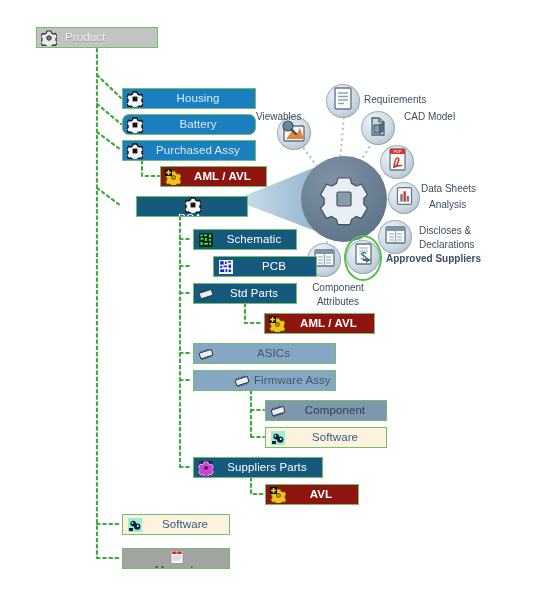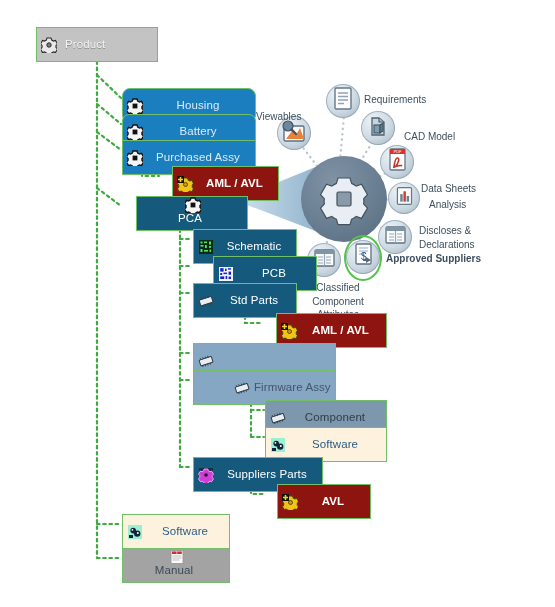--- a/index.html
+++ b/index.html
@@ -17,21 +17,21 @@
   #wires{position:absolute;left:0;top:0;width:555px;height:607px;}
   #hubsvg{position:absolute;left:0;top:0;width:555px;height:607px;}
 
   
   .node{
     position:absolute;
     box-sizing:border-box;
     border:1.4px solid #72bf6a;
     display:flex;
     align-items:center;
-    height:35px;
+    height:21px;
     font-size:11.5px;
     letter-spacing:.1px;
     white-space:nowrap;
     overflow:hidden;
   }
   .node .ico{
     width:16px;height:16px;
     flex:0 0 16px;
     margin-left:4px;
     margin-right:2px;
@@ -45,21 +45,21 @@
     line-height:1;
   }
   .node.lbl-left .lbl{text-align:left;padding-left:6px;}
 
   
   .n-grey{background:#c3c3c3;color:#f2f2f2;text-shadow:0 1px 0 #8d8d8d;}
   .n-blue{background:#1b7ebf;color:#d8ecf8;}
   .n-dblue{background:#155a7d;color:#ffffff;}
   .n-steel{background:#85a7c4;color:#44566a;}
   .n-steel2{background:#7d97ac;color:#2f3f4d;}
-  .n-red{background:#8e1410;color:#ffffff;font-weight:bold;margin-left:12px;}
+  .n-red{background:#8e1410;color:#ffffff;font-weight:bold;}
   .n-cream{background:#fdf2dd;color:#2b5d86;}
   .n-peach{background:#a3a3a3;color:#3a4a57;flex-direction:column;}
 
   
   .sat{
     position:absolute;
     border-radius:50%;
     background:radial-gradient(circle at 35% 30%, #eef3f7 0%, #cdd9e2 55%, #9fb2c0 100%);
     box-shadow:0 0 0 1px rgba(120,140,158,.55) inset;
   }
@@ -176,21 +176,21 @@
         <div>Requirements</div>
       </div>
       <div class="sat" style="left: 361px; top: 111px; width: 34px; height: 34px;">
         <div class="sheet"><svg width="34" height="34" viewBox="0 0 34 34">
             <path d="M11 9 h7 l5 4 v13 h-12z" fill="#c9d6df" stroke="#4d6170" stroke-width="1.3"></path>
             <path d="M18 9 v4 h5" fill="#9fb3c2" stroke="#4d6170" stroke-width="1.2"></path>
             <rect x="13" y="16" width="6" height="8" fill="#7e9fae" stroke="#3f525f" stroke-width="1.1"></rect>
             <path d="M19 16 l3 -2 v8 l-3 2z" fill="#5f7d8c" stroke="#3f525f" stroke-width="1.1"></path>
           </svg></div>
       </div>
-      <div class="satlabel" style="left: 404px; top: 130px;">
+      <div class="satlabel" style="left: 404px; top: 110px;">
         <div>CAD Model</div>
       </div>
       <div class="sat" style="left: 380px; top: 145px; width: 34px; height: 34px;">
         <div class="sheet"><svg width="34" height="34" viewBox="0 0 34 34">
             <rect x="10" y="6" width="15" height="21" rx="1.2" fill="#fdfdfd" stroke="#63788a" stroke-width="1.3"></rect>
             <rect x="10" y="6" width="15" height="5" fill="#d8352a"></rect>
             <text x="17.5" y="10.4" font-size="4" fill="#fff" text-anchor="middle" font-family="Liberation Sans, sans-serif">PDF</text>
             <path d="M14 24 q1 -9 3.6 -9 q2 0 .6 4 q-1.6 4.6 -5 5.6 q5 -2.6 9 -2" fill="none" stroke="#c0392b" stroke-width="1.6"></path>
           </svg></div>
       </div>
@@ -242,37 +242,36 @@
         <div class="sheet"><svg width="34" height="34" viewBox="0 0 34 34">
             <rect x="8" y="9" width="19" height="16" rx="1.2" fill="#fbfbfb" stroke="#5d7183" stroke-width="1.3"></rect>
             <rect x="8" y="9" width="19" height="4" fill="#7e95a8"></rect>
             <g stroke="#93a8b8" stroke-width="1.2">
               <path d="M11 16 h5 M11 19 h5 M11 22 h5 M19 16 h5 M19 19 h5 M19 22 h5"></path>
             </g>
             <path d="M17.5 13 v12" stroke="#93a8b8" stroke-width="1.2"></path>
           </svg></div>
       </div>
       <div class="satlabel ctr" style="left: 278px; top: 281px; width: 120px;">
-        <div>Classified</div>
         <div>Component</div>
         <div>Attributes</div>
       </div>
     </div>
 
   <div id="nodes">
       <div class="node n-grey lbl-left" style="left: 36px; top: 27px; width: 122px;">
         <span class="ico"><svg width="16" height="16" viewBox="0 0 16 16">
             <g transform="translate(8,8)">
               <path d="M-2,-7 h4 l.7,2.1 1.8,1 2-.7 2,3.5 -1.5,1.6 0,2 1.5,1.6 -2,3.5 -2,-.7 -1.8,1 -.7,2.1 h-4 l-.7,-2.1 -1.8,-1 -2,.7 -2,-3.5 1.5,-1.6 0,-2 -1.5,-1.6 2,-3.5 2,.7 1.8,-1 z" fill="#e9e9e9" stroke="#2b2b2b" stroke-width="1.1"></path>
               <circle r="2.2" fill="#7d7d7d" stroke="#2b2b2b" stroke-width="1"></circle>
             </g>
           </svg></span>
         <span class="lbl">Product</span>
       </div>
-      <div class="node n-blue" style="left: 122px; top: 88px; width: 134px; border-radius: 8px;">
+      <div class="node n-blue" style="left: 122px; top: 88px; width: 134px;">
         <span class="ico"><svg width="16" height="16" viewBox="0 0 16 16">
             <g transform="translate(8,8)">
               <path d="M-2,-7 h4 l.7,2.1 1.8,1 2,-.7 2,3.5 -1.5,1.6 0,2 1.5,1.6 -2,3.5 -2,-.7 -1.8,1 -.7,2.1 h-4 l-.7,-2.1 -1.8,-1 -2,.7 -2,-3.5 1.5,-1.6 0,-2 -1.5,-1.6 2,-3.5 2,.7 1.8,-1 z" fill="#f4f4f4" stroke="#111" stroke-width="1.4"></path>
               <rect x="-2.4" y="-2.4" width="4.8" height="4.8" fill="#111"></rect>
             </g>
           </svg></span>
         <span class="lbl">Housing</span>
       </div>
       <div class="node n-blue" style="left: 122px; top: 114px; width: 134px; border-radius: 7px;">
         <span class="ico"><svg width="16" height="16" viewBox="0 0 16 16">
@@ -374,20 +373,21 @@
         <span class="ico"><svg width="16" height="16" viewBox="0 0 16 16">
             <g transform="rotate(-18 8 8)">
               <rect x="1.6" y="5.2" width="12.8" height="6" rx=".6" fill="#e9eef2" stroke="#2f3b46" stroke-width="1"></rect>
               <path d="M1.6 5.2 L4 3.2 h12.4" fill="none" stroke="#2f3b46" stroke-width="0"></path>
               <g stroke="#2f3b46" stroke-width=".9">
                 <path d="M3.4 11.2 v1.6 M6 11.2 v1.6 M8.6 11.2 v1.6 M11.2 11.2 v1.6"></path>
                 <path d="M3.4 5.2 v-1.6 M6 5.2 v-1.6 M8.6 5.2 v-1.6 M11.2 5.2 v-1.6"></path>
               </g>
             </g>
           </svg></span>
+        <span class="lbl">ASICs</span>
       </div>
       <div class="node n-steel" style="left: 193px; top: 370px; width: 143px; padding-left: 36px;">
         <span class="ico"><svg width="16" height="16" viewBox="0 0 16 16">
             <g transform="rotate(-18 8 8)">
               <rect x="1.6" y="5.2" width="12.8" height="6" rx=".6" fill="#e9eef2" stroke="#2f3b46" stroke-width="1"></rect>
               <path d="M1.6 5.2 L4 3.2 h12.4" fill="none" stroke="#2f3b46" stroke-width="0"></path>
               <g stroke="#2f3b46" stroke-width=".9">
                 <path d="M3.4 11.2 v1.6 M6 11.2 v1.6 M8.6 11.2 v1.6 M11.2 11.2 v1.6"></path>
                 <path d="M3.4 5.2 v-1.6 M6 5.2 v-1.6 M8.6 5.2 v-1.6 M11.2 5.2 v-1.6"></path>
               </g>

